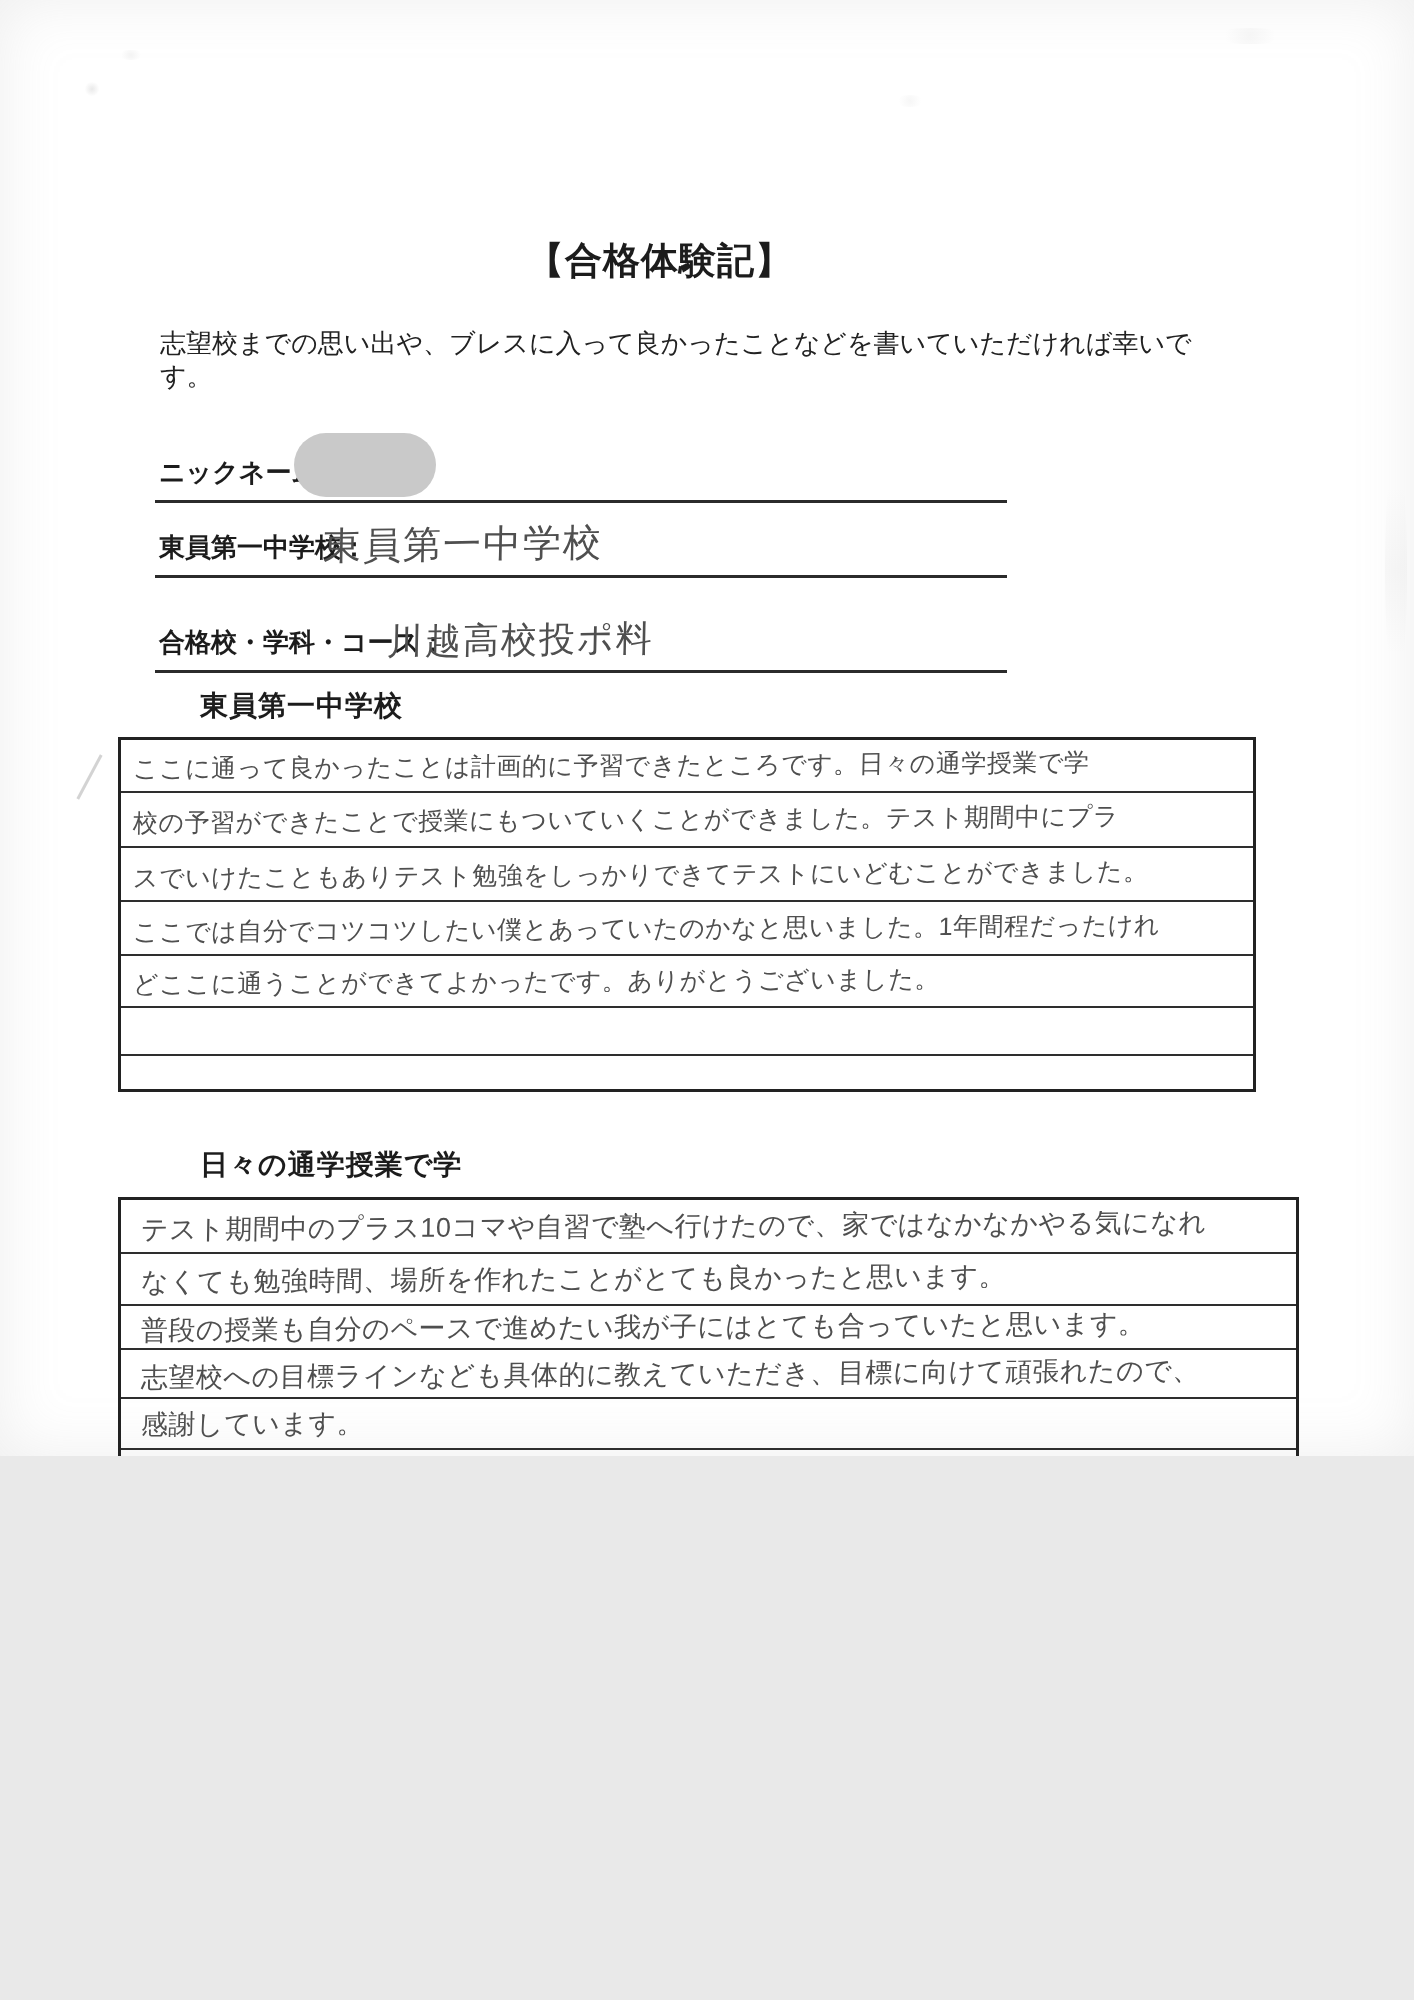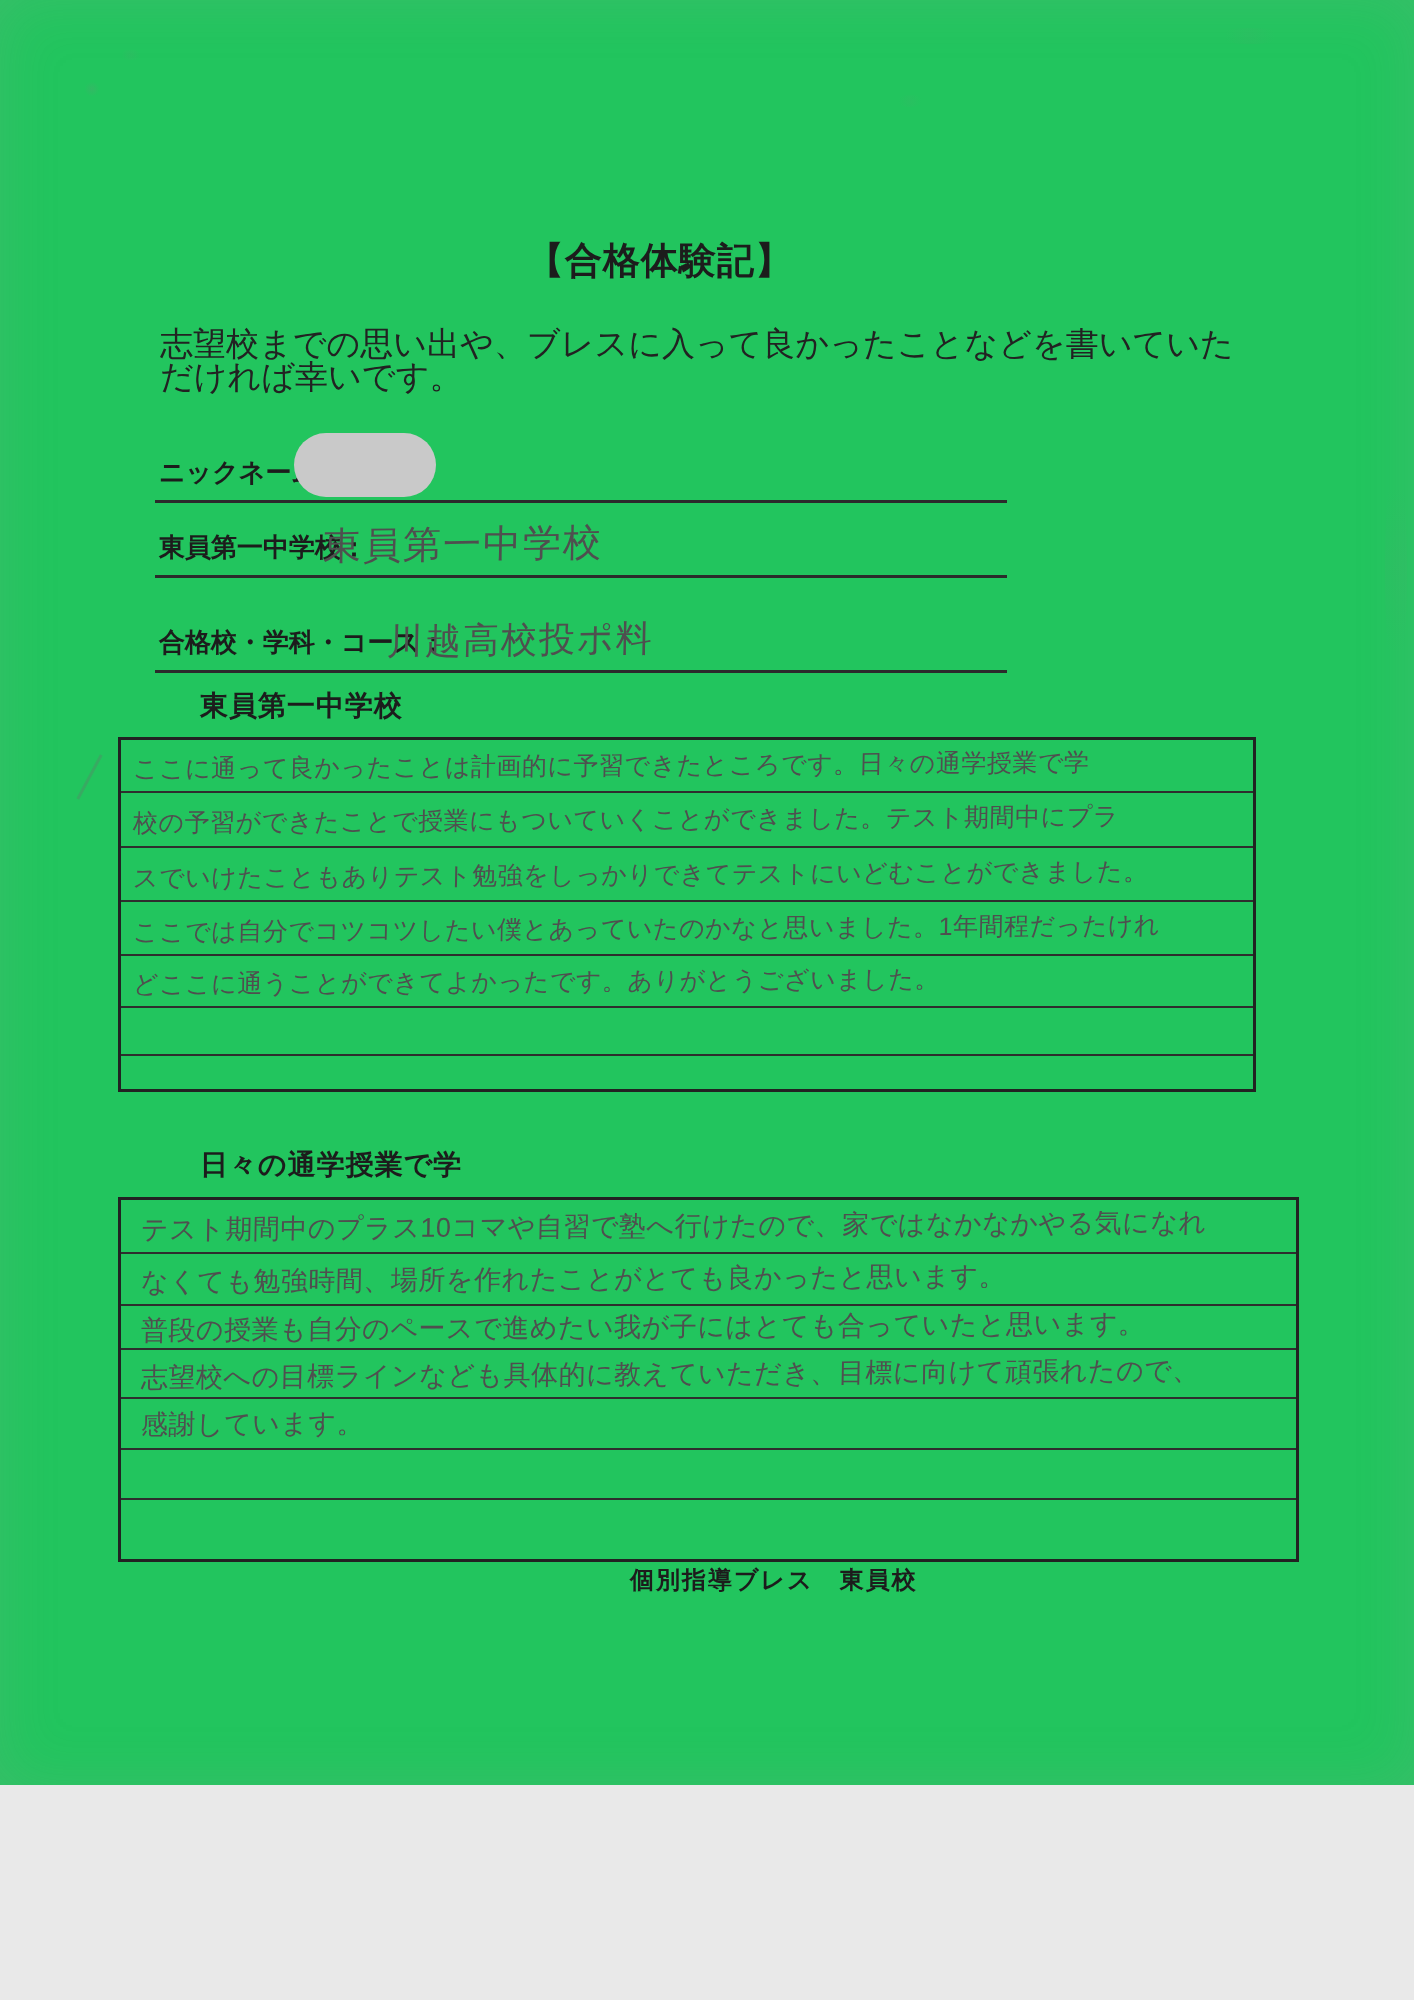--- a/index.html
+++ b/index.html
@@ -2,31 +2,31 @@
 <html lang="ja"><head>
 <meta charset="utf-8">
 <style>
   * { margin:0; padding:0; box-sizing:border-box; }
   html,body { width:1414px; height:2000px; }
   body {
     font-family:"Liberation Sans", sans-serif;
     background:#e9e9e9;
   }
   .paper {
-    position:relative; width:1414px; height:1785px;
-    background:#22c55e; overflow:hidden; color:#1c1c1c;
+    position:relative; width:1414px; height:1456px;
+    background:#ffffff; overflow:hidden; color:#1c1c1c;
     box-shadow: inset 0 0 60px rgba(160,160,160,.18);
   }
   .title {
     position:absolute; left:450px; top:236px; width:420px;
     text-align:center; font-size:37px; font-weight:bold; letter-spacing:1px;
   }
   .intro {
     position:absolute; left:160px; top:327px; width:1080px;
-    font-size:33px; line-height:33px; color:#222;
+    font-size:26px; line-height:33px; color:#222;
   }
   .field {
     position:absolute; left:155px; width:852px;
     border-bottom:3px solid #2b2b2b;
   }
   #field-nickname { top:428px; height:75px; }
   #field-school   { top:506px; height:72px; }
   #field-accepted { top:602px; height:71px; }
   .field .label {
     position:absolute; left:4px; bottom:10px;

